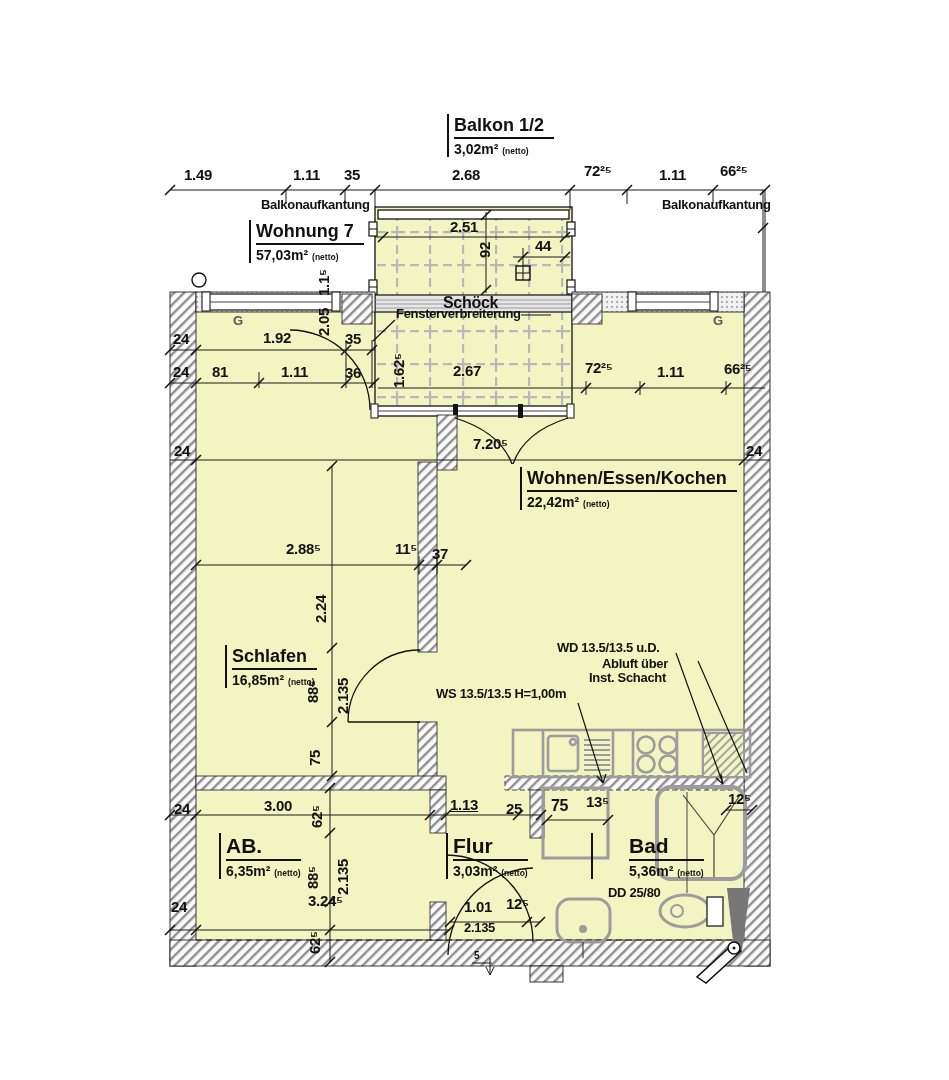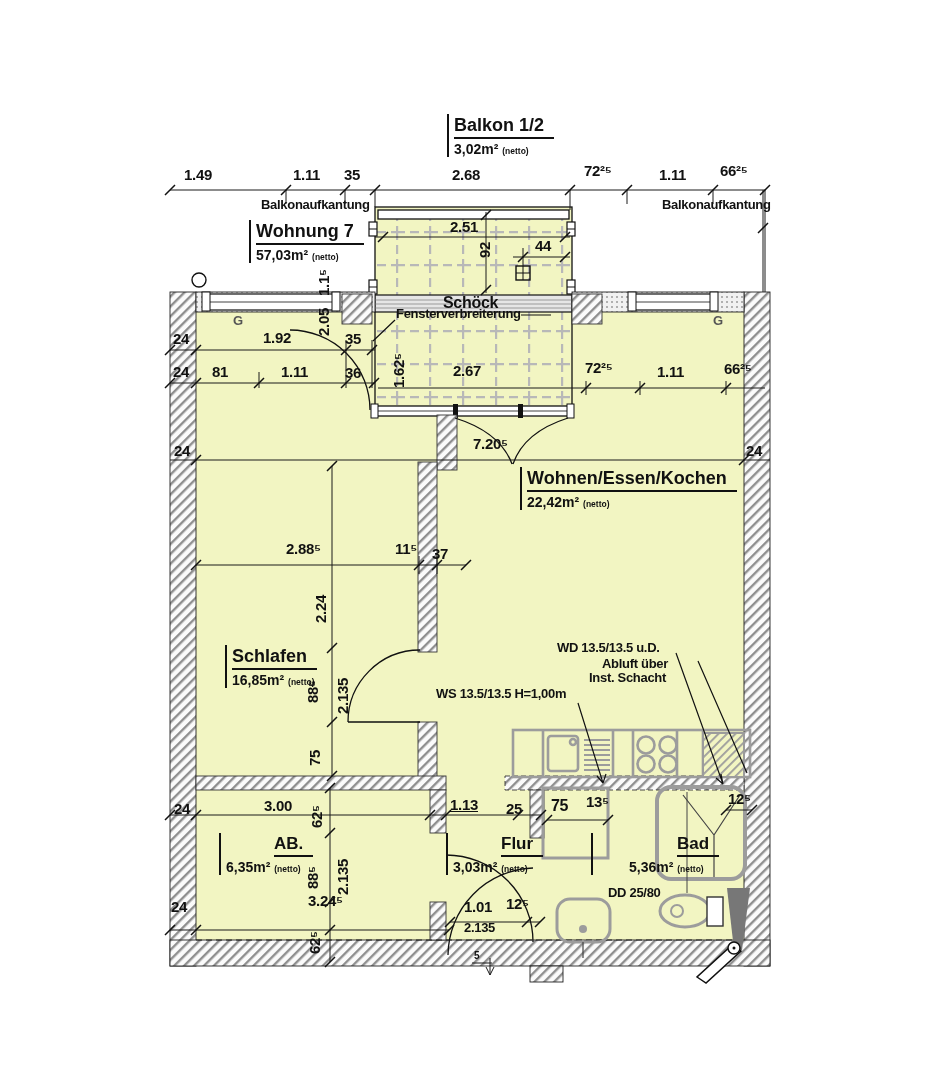--- a/index.html
+++ b/index.html
@@ -13,21 +13,21 @@
   .v { transform-origin:0 0; transform:rotate(-90deg); }
   .ann { font-size:13px; }
   .big { font-size:16px; }
   .tiny { font-size:10px; }
   .gray { color:#555; }
   .room-tag { position:absolute; border-left:2px solid #111; padding:1px 0 0 5px; }
   .room-tag .nm { font-weight:bold; font-size:18px; line-height:1.15;
                   border-bottom:2px solid #111; padding:0 10px 1px 0; white-space:nowrap; }
   .room-tag .ar { font-weight:bold; font-size:14px; padding-top:2px; white-space:nowrap; }
   .room-tag .nt { font-size:8.5px; font-weight:bold; }
-  .room-tag.small .nm { font-size:17px;margin-left:48px; }
+  .room-tag.small .nm { font-size:21px; }
 </style>
 </head>
 <body>
 
 <div id="plan">
 
   <svg class="geo" width="949" height="1080" viewBox="0 0 949 1080">
     <defs>
       <pattern id="hatch" width="7" height="7" patternUnits="userSpaceOnUse" patternTransform="rotate(-45)">
         <rect width="7" height="7" fill="#fbfbfb"></rect>

